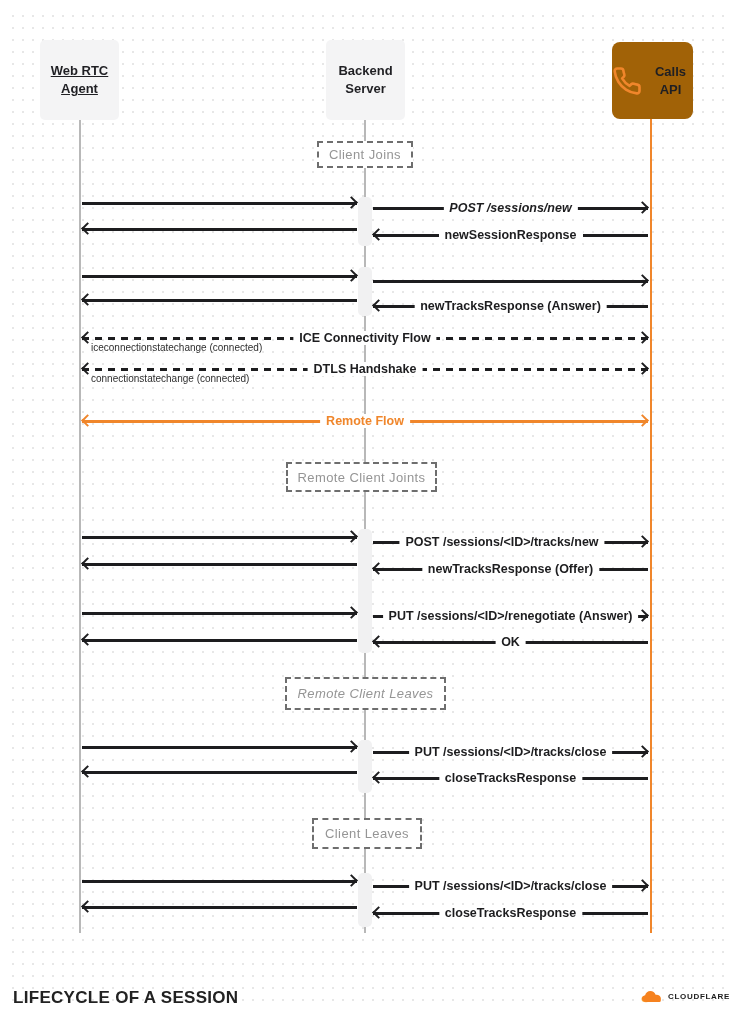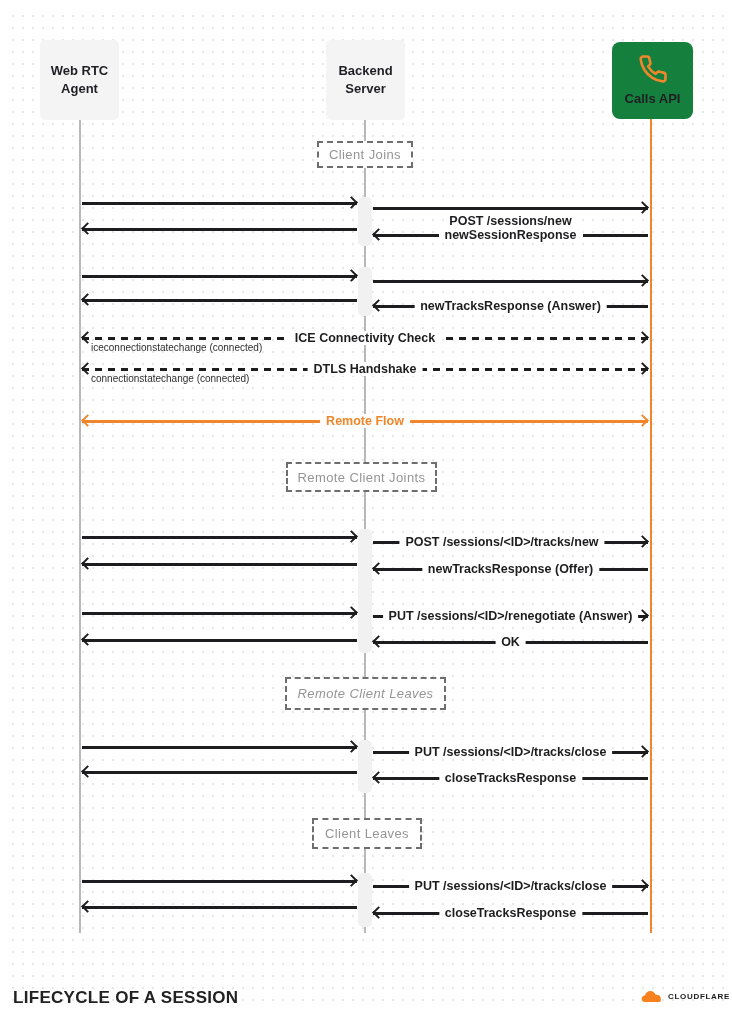--- a/index.html
+++ b/index.html
@@ -5,21 +5,21 @@
   * { box-sizing: border-box; margin: 0; padding: 0; }
   html,body { background:#ffffff; }
   body { font-family:"Liberation Sans", sans-serif; }
   .stage { position:relative; width:732px; height:1019px; background:#fff; overflow:hidden; }
   .stage::before { content:""; position:absolute; left:8px; right:8px; top:10px; bottom:12px;
     background-image:radial-gradient(#e7e7e7 1.1px, transparent 1.3px);
     background-size:10px 12px; }
   .actor { position:absolute; z-index:6; display:flex; align-items:center; justify-content:center;
     text-align:center; font-weight:700; font-size:13px; color:#1f1f23; border-radius:5px; line-height:1.35; }
   .actor.gray { background:#f4f4f5; }
-  .actor.cream { background:#15803d; flex-direction:column; gap:6px; border-radius:8px; }
+  .actor.cream { background:#a16207; flex-direction:row; gap:6px; border-radius:8px; }
   .lifeline { position:absolute; width:2px; z-index:1; }
   .activation { position:absolute; left:358px; width:14px; background:#f1f1f2; border-radius:5px; z-index:2; }
   .phase { position:absolute; z-index:3; background:#fff; border:2px dashed #6e6e6e;
     display:flex; align-items:center; justify-content:center; font-size:13px; font-weight:500;
     color:#959595; letter-spacing:.4px; white-space:nowrap; }
   .mline { position:absolute; height:2.5px; background:#1d1d1f; z-index:4; }
   .mline.dashed { background:repeating-linear-gradient(90deg,#1d1d1f 0 7px, transparent 7px 13px); }
   .mline.orange { background:#f0862b; }
   .head { position:absolute; width:9px; height:9px; border-top:2.6px solid #1d1d1f;
     border-right:2.6px solid #1d1d1f; z-index:4; background:transparent; }
@@ -33,21 +33,21 @@
   .title { position:absolute; left:13px; top:988px; font-size:17px; font-weight:700;
     letter-spacing:.3px; color:#222; z-index:6; }
   .logo { position:absolute; left:640px; top:989px; display:flex; align-items:center; gap:4px; z-index:6; }
   .logo-text { font-size:8px; font-weight:700; letter-spacing:.7px; color:#1b1b1b; }
 </style>
 </head>
 <body>
 
 <div class="stage" id="stage">
 
-  <div class="actor gray" style="left:40px; top:40px; width:79px; height:80px;">
+  <div class="actor gray" style="left:40px; top:40px; width:79px; height:80px;text-decoration:underline;">
     <span>Web RTC Agent</span>
   </div>
 
   <div class="actor gray" style="left:326px; top:40px; width:79px; height:80px;">
     <span>Backend Server</span>
   </div>
 
   <div class="actor cream" style="left:612px; top:42px; width:81px; height:77px;">
     <span style="display:block; height:30px;">
       <svg width="30" height="30" viewBox="0 0 24 24" fill="none" stroke="#f0862b" stroke-width="2.1" stroke-linecap="round" stroke-linejoin="round">
@@ -86,39 +86,39 @@
     <div class="phase" style="left: 285px; top: 677px; width: 161px; height: 33px; font-style: italic;">
       <span>Remote Client Leaves</span>
     </div>
     <div class="phase" style="left: 312px; top: 818px; width: 110px; height: 31px;">
       <span>Client Leaves</span>
     </div>
     <div class="mline" style="left: 82px; top: 202px; width: 275px;"></div>
     <span class="head right" style="left: 347px; top: 197.5px;"></span>
     <div class="mline" style="left: 373px; top: 207px; width: 275px;"></div>
     <span class="head right" style="left: 638px; top: 202.5px;"></span>
-    <span class="mlabel" style="left: 510.5px; top: 221px;">POST /sessions/new</span>
+    <span class="mlabel" style="left: 510.5px; top: 208px; font-style: italic;">POST /sessions/new</span>
     <div class="mline" style="left: 82px; top: 228px; width: 275px;"></div>
     <span class="head left" style="left: 83px; top: 223.5px;"></span>
     <div class="mline" style="left: 373px; top: 234px; width: 275px;"></div>
     <span class="head left" style="left: 374px; top: 229.5px;"></span>
     <span class="mlabel" style="left: 510.5px; top: 235px;">newSessionResponse</span>
     <div class="mline" style="left: 82px; top: 275px; width: 275px;"></div>
     <span class="head right" style="left: 347px; top: 270.5px;"></span>
     <div class="mline" style="left: 373px; top: 280px; width: 275px;"></div>
     <span class="head right" style="left: 638px; top: 275.5px;"></span>
     <div class="mline" style="left: 82px; top: 299px; width: 275px;"></div>
     <span class="head left" style="left: 83px; top: 294.5px;"></span>
     <div class="mline" style="left: 373px; top: 305px; width: 275px;"></div>
     <span class="head left" style="left: 374px; top: 300.5px;"></span>
     <span class="mlabel" style="left: 510.5px; top: 306px;">newTracksResponse (Answer)</span>
     <div class="mline dashed" style="left: 82px; top: 337px; width: 566px;"></div>
     <span class="head right" style="left: 638px; top: 332.5px;"></span>
     <span class="head left" style="left: 83px; top: 332.5px;"></span>
-    <span class="mlabel" style="left: 365px; top: 338px;">ICE Connectivity Check</span>
+    <span class="mlabel" style="left: 365px; top: 338px;">ICE Connectivity Flow</span>
     <span class="msub" style="left: 91px; top: 342px;">iceconnectionstatechange (connected)</span>
     <div class="mline dashed" style="left: 82px; top: 368px; width: 566px;"></div>
     <span class="head right" style="left: 638px; top: 363.5px;"></span>
     <span class="head left" style="left: 83px; top: 363.5px;"></span>
     <span class="mlabel" style="left: 365px; top: 369px;">DTLS Handshake</span>
     <span class="msub" style="left: 91px; top: 373px;">connectionstatechange (connected)</span>
     <div class="mline orange" style="left: 82px; top: 420px; width: 566px;"></div>
     <span class="head right orange" style="left: 638px; top: 415.5px;"></span>
     <span class="head left orange" style="left: 83px; top: 415.5px;"></span>
     <span class="mlabel orange" style="left: 365px; top: 421px;">Remote Flow</span>

